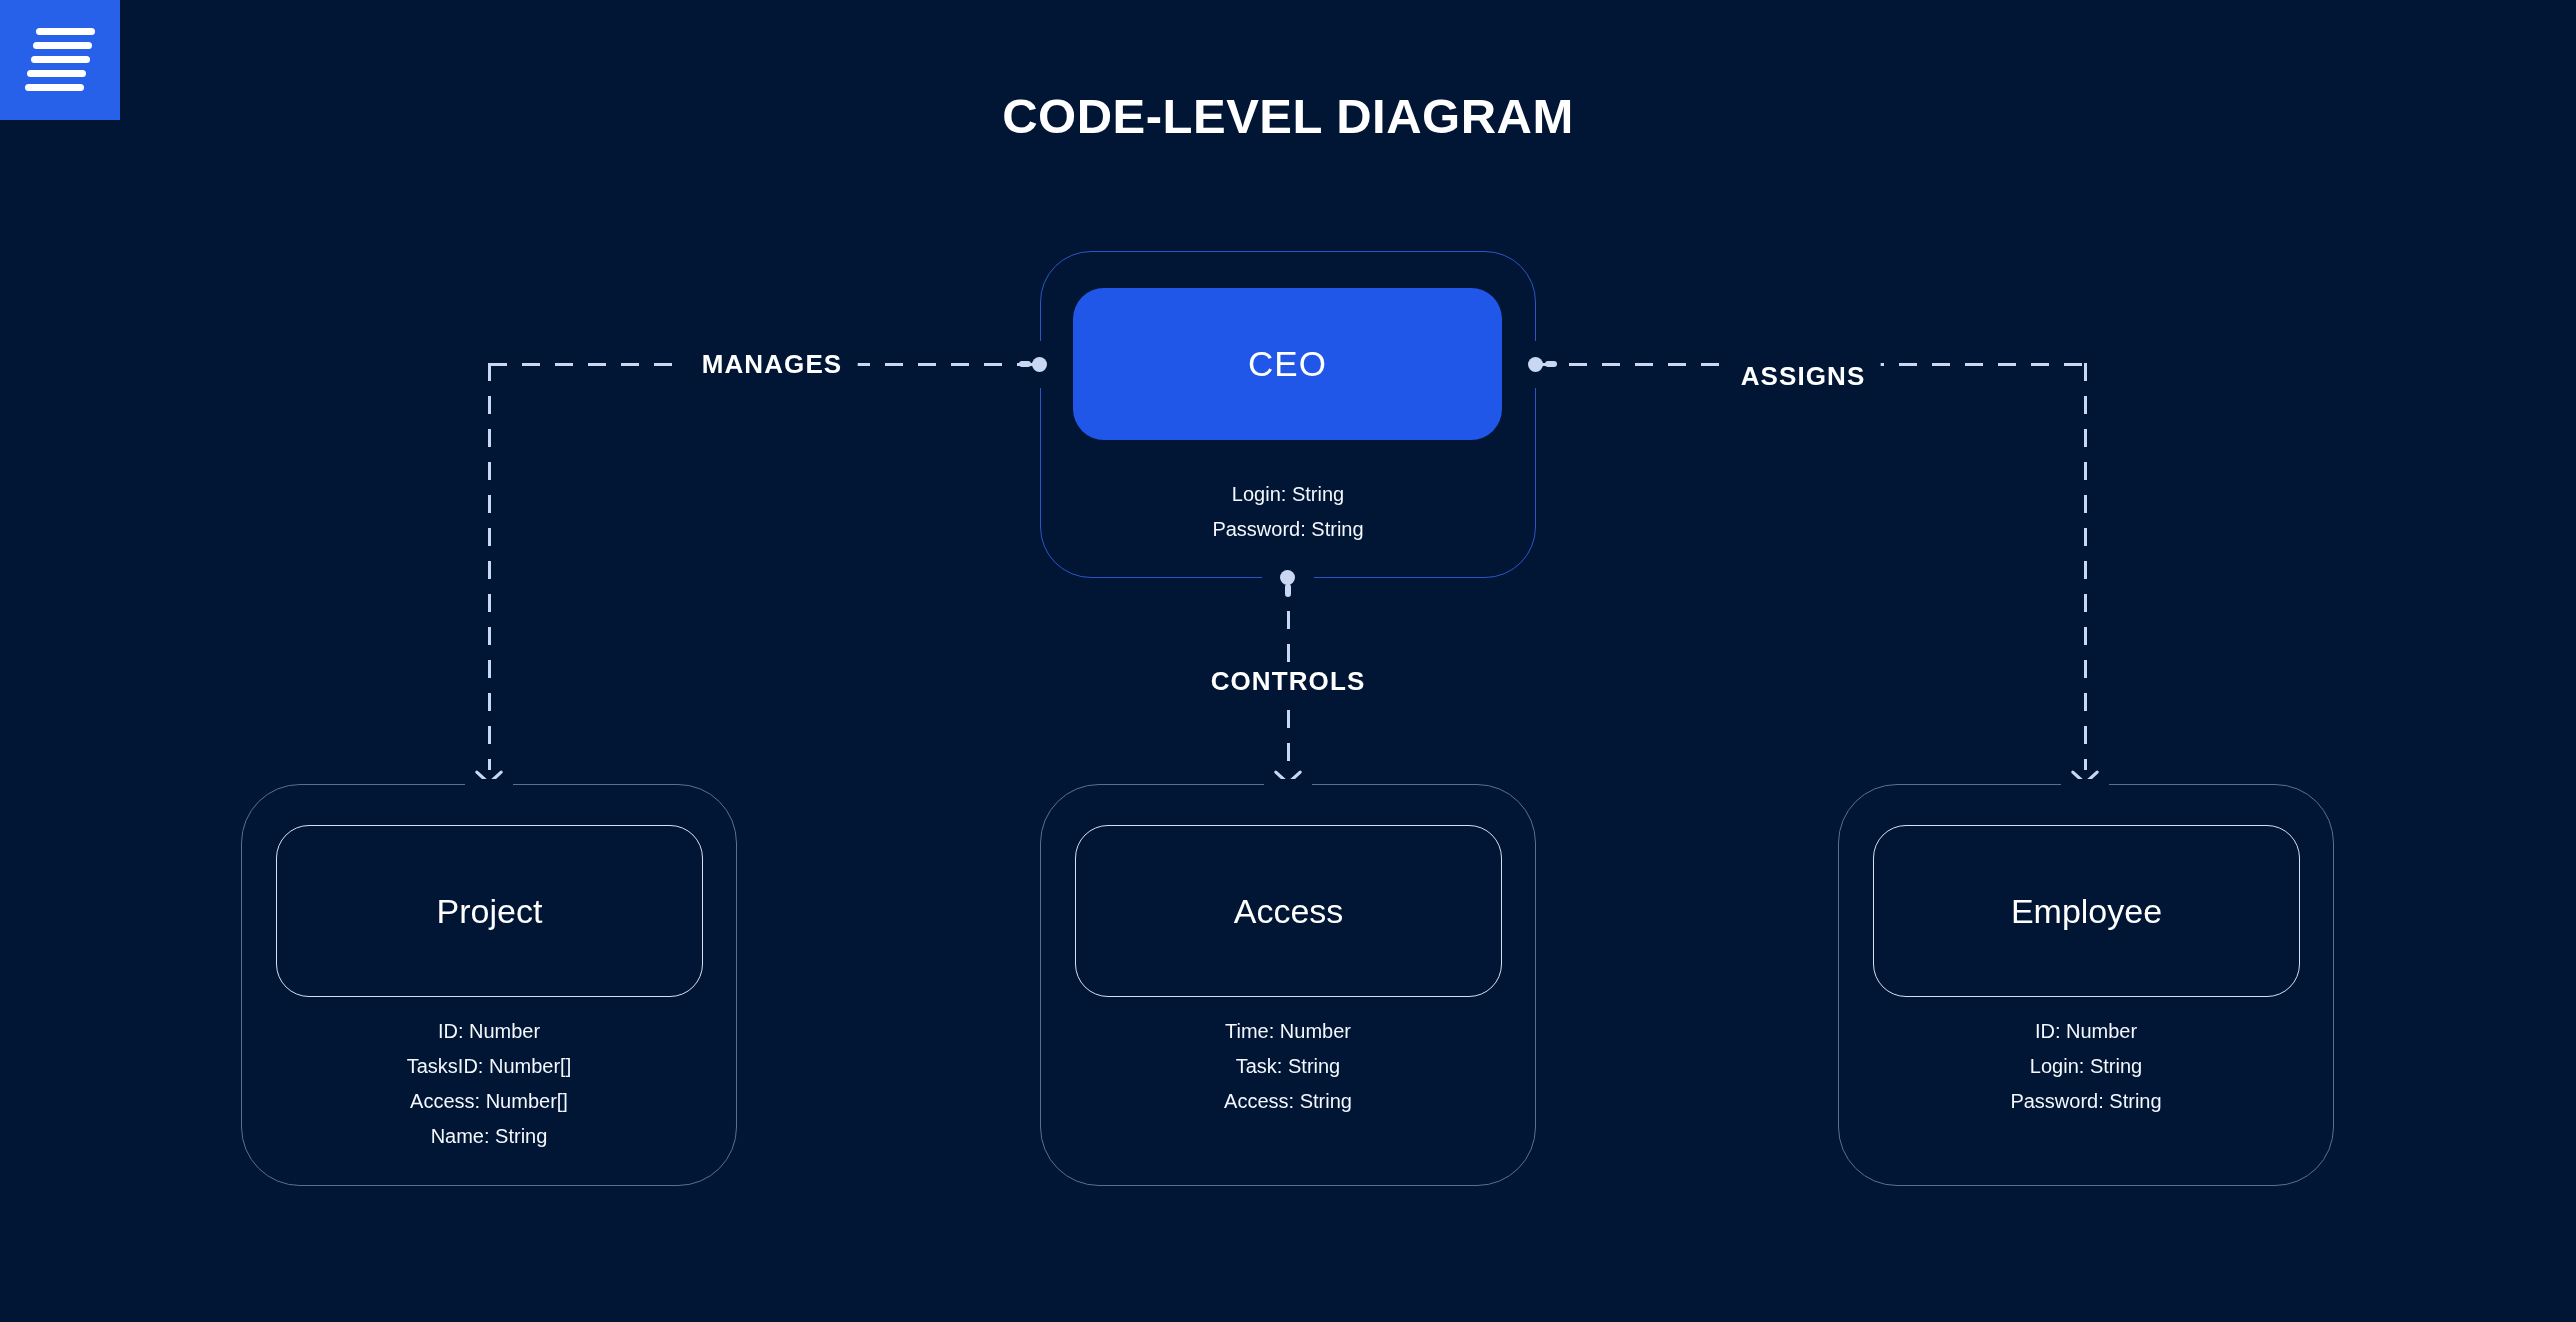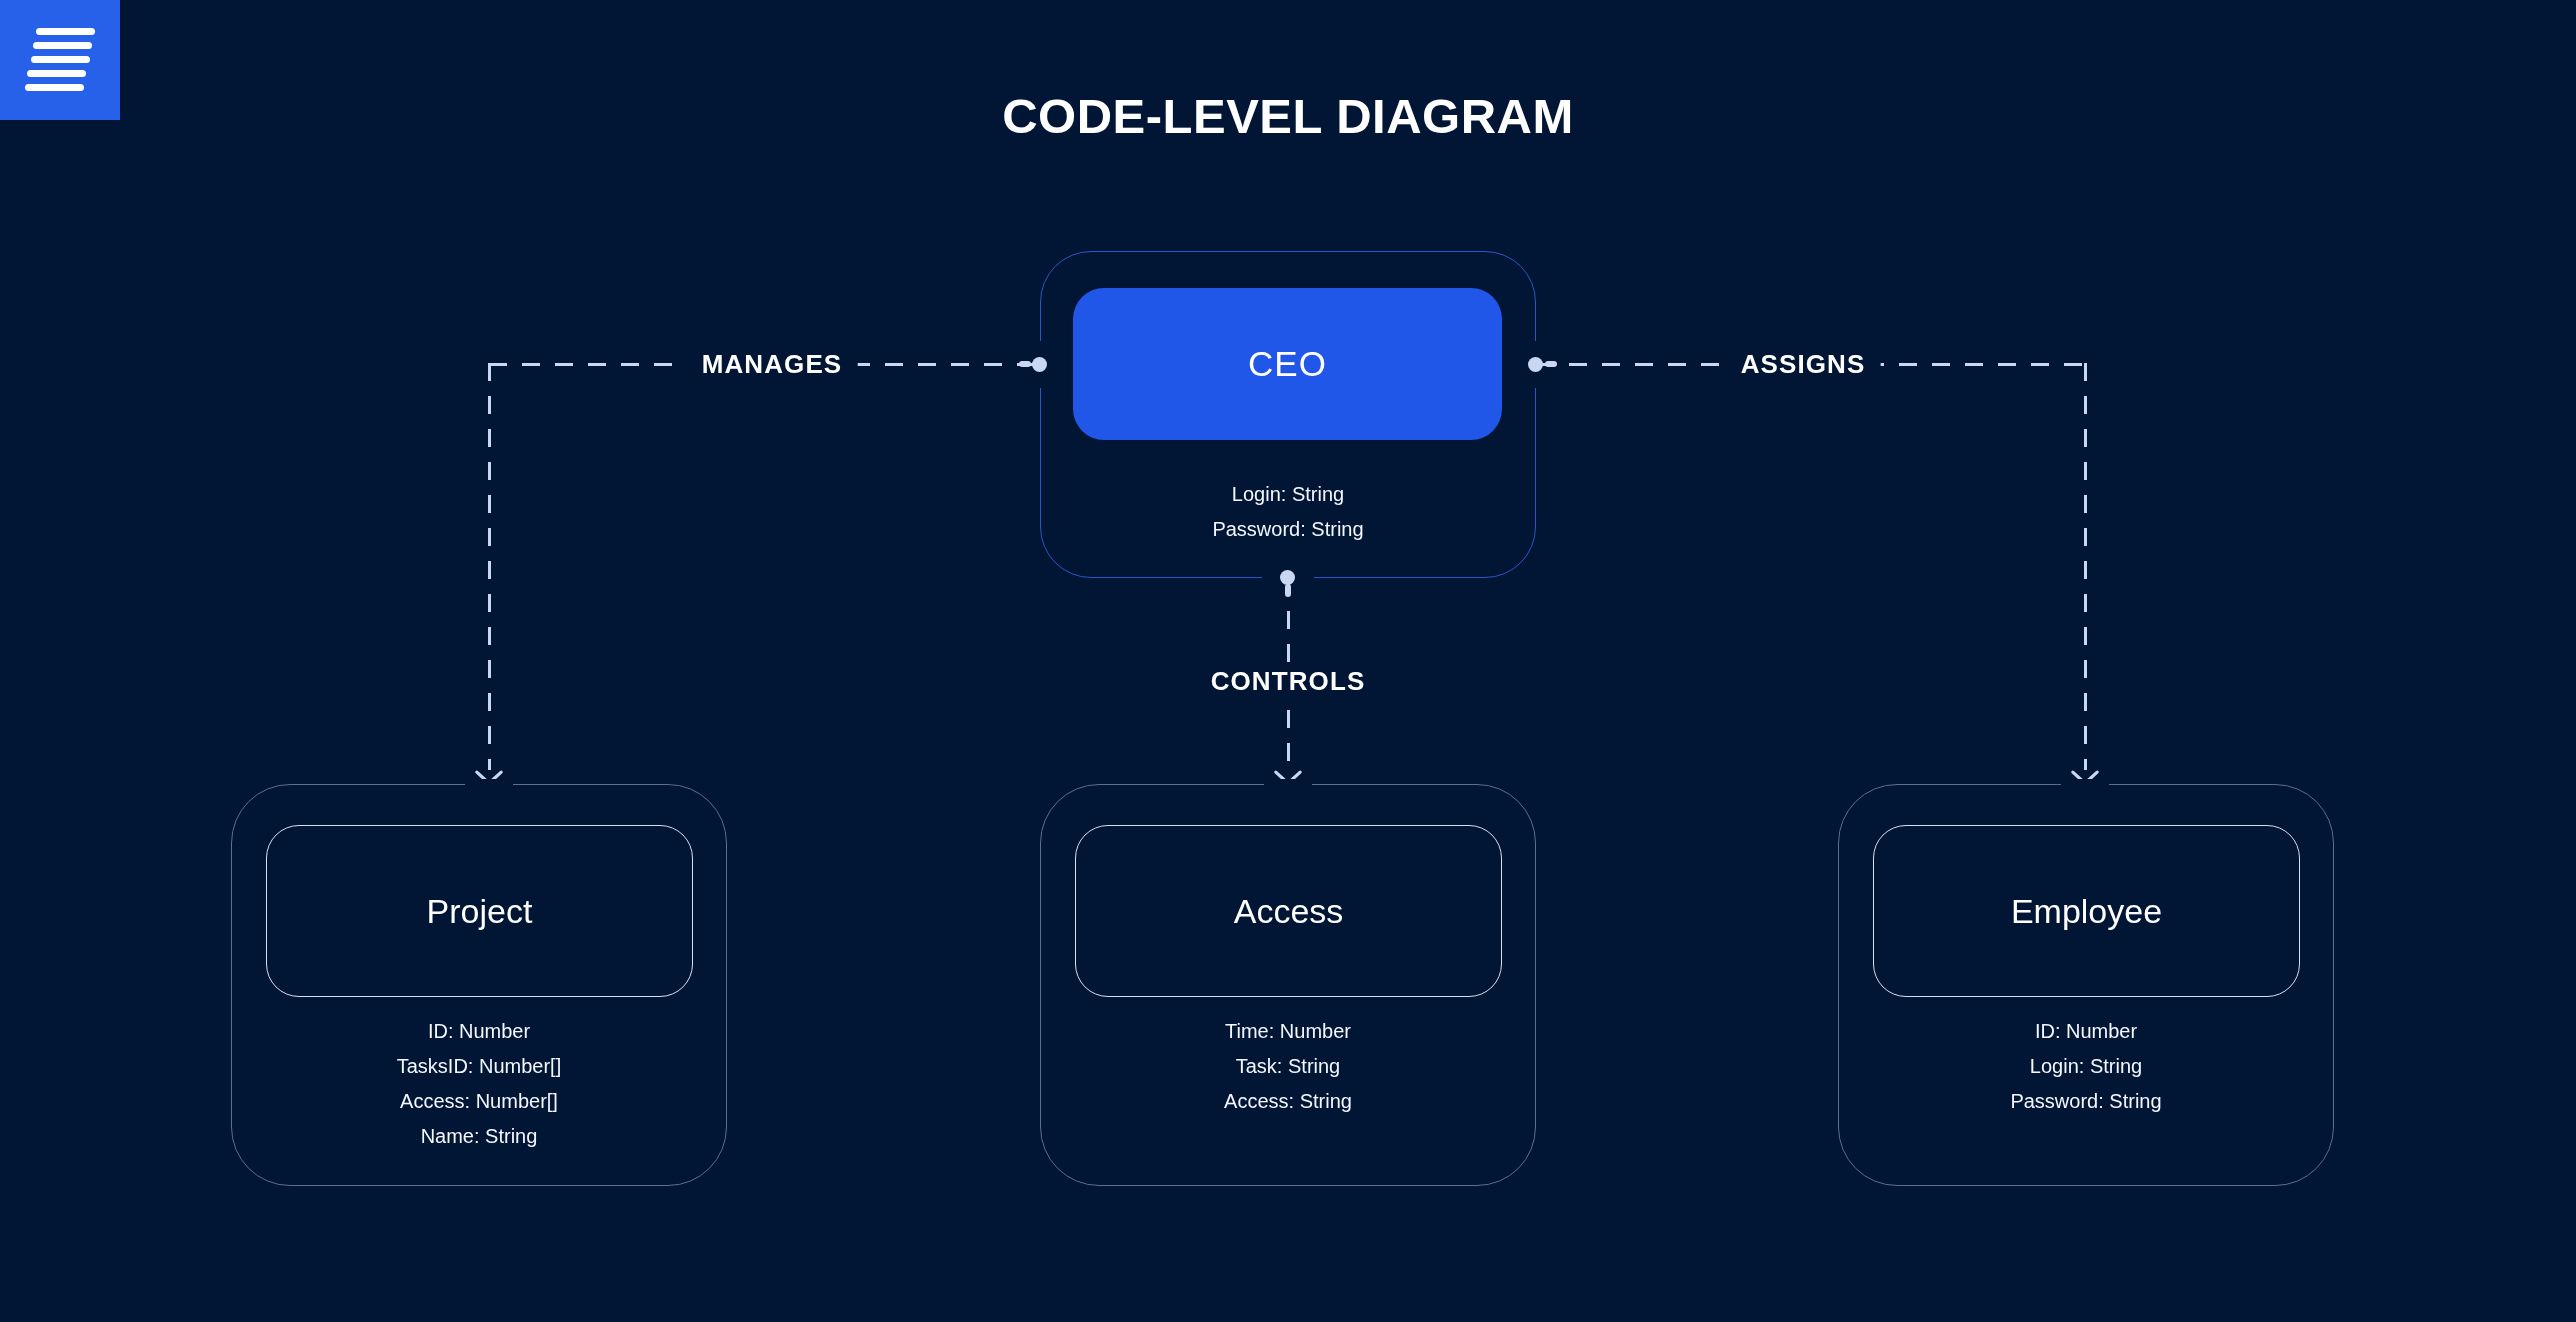--- a/index.html
+++ b/index.html
@@ -127,21 +127,21 @@
     </svg>
   <svg class="chev" style="left:1273px;top:769px;" viewBox="0 0 56 34">
       <polyline points="5,6 28,27 51,6"></polyline>
     </svg>
   <svg class="chev" style="left:2070px;top:769px;" viewBox="0 0 56 34">
       <polyline points="5,6 28,27 51,6"></polyline>
     </svg>
 
   <span class="rel-label" style="left:772px;top:365px;">MANAGES</span>
   <span class="rel-label" style="left:1288px;top:682px;text-align:right;">CONTROLS</span>
-  <span class="rel-label" style="left:1803px;top:365px;">ASSIGNS</span>
+  <span class="rel-label" style="left:1803px;top:377px;">ASSIGNS</span>
 
   <div class="ceo-node">
     <div class="ceo-header">
       <span class="node-title">CEO</span>
     </div>
     <div class="attrs">
       <div>Login: String</div>
       <div>Password: String</div>
     </div>
   </div>
@@ -150,21 +150,21 @@
   <div class="gap" style="left:1531px;top:341px;width:9.7px;height:47px;"></div>
   <div class="gap" style="left:1262px;top:573px;width:52px;height:9.7px;"></div>
 
   <span class="pin-stem" style="left:1019px;top:361px;width:11.8px;height:6.4px;"></span>
   <span class="pin-dot" style="left:1032px;top:357px;"></span>
   <span class="pin-stem" style="left:1545px;top:361px;width:11.8px;height:6.4px;"></span>
   <span class="pin-dot" style="left:1528px;top:357px;"></span>
   <span class="pin-stem" style="left:1285px;top:584px;width:6.4px;height:13px;"></span>
   <span class="pin-dot" style="left:1280px;top:570px;"></span>
 
-  <div class="node" style="left:231px;">
+  <div class="node" style="left:241px;">
     <div class="node-inner">
       <span class="node-title">Project</span>
     </div>
     <div class="attrs">
       <div>ID: Number</div>
       <div>TasksID: Number[]</div>
       <div>Access: Number[]</div>
       <div>Name: String</div>
     </div>
   </div>

